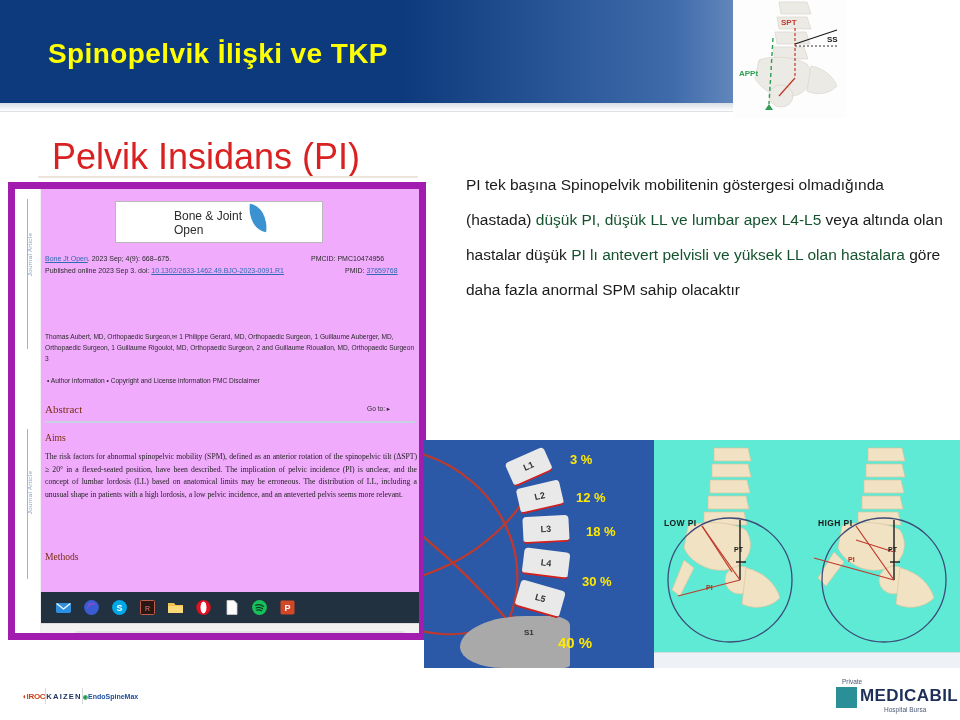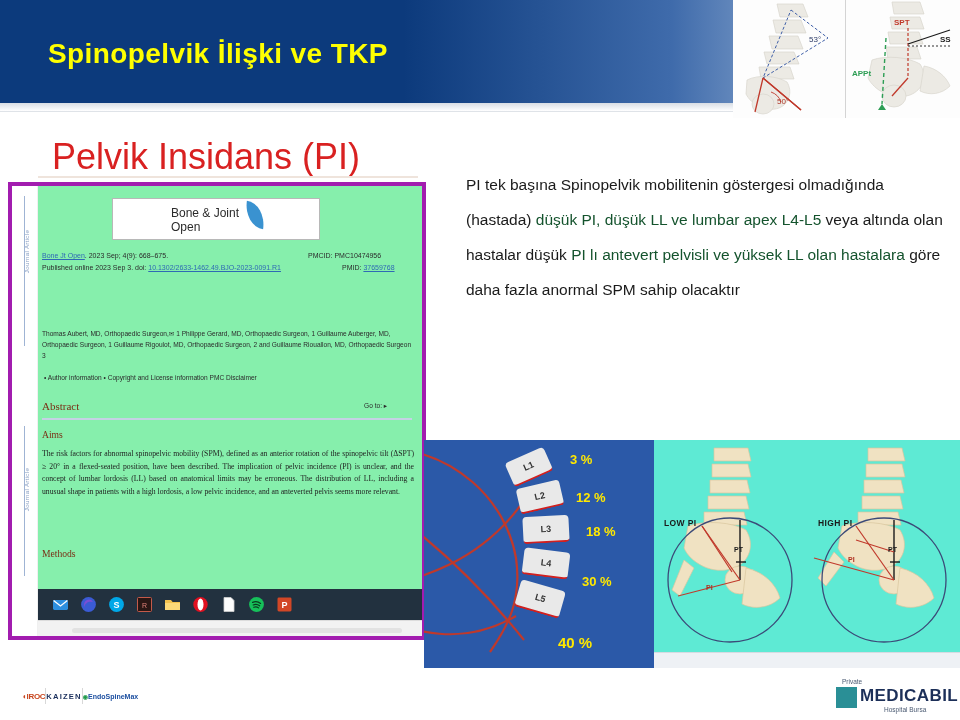--- a/index.html
+++ b/index.html
@@ -49,21 +49,21 @@
   
   #body-text {
     position: absolute; left: 466px; top: 167px; width: 480px;
     font-size: 15.5px; line-height: 35px; color: #1a1a1a;
   }
   #body-text .hl { color: #14532d; }
 
   
   #article-shot {
     position: absolute; left: 8px; top: 182px; width: 418px; height: 458px;
-    background: #86efac; border: 4px solid #a21caf; overflow: hidden;
+    background: #f0abfc; border: 7px solid #a21caf; overflow: hidden;
   }
   #art-sidebar {
     position: absolute; left: 0; top: 0; width: 26px; height: 458px;
     background: #ffffff; border-right: 1px solid #f0f0f0;
   }
   .side-rail {
     position: absolute; left: 12px; width: 1px; background: #9fb4d4;
   }
   .side-label {
     position: absolute; left: -16px; width: 60px;
@@ -218,39 +218,20 @@
   }
 </style>
 </head>
 <body>
 
 <div id="header-band"></div>
 <div id="header-underline"></div>
 <div id="slide-title">Spinopelvik İlişki ve TKP</div>
 
 <div id="header-figs">
-  <div class="hfig" id="hfig-left">
-    <svg width="113" height="118" viewBox="0 0 113 118">
-      <g fill="#eceae4" stroke="#d8d5cd" stroke-width="0.7">
-        <path d="M44 4 h26 l5 13 h-28 z"></path>
-        <path d="M40 20 h28 l5 13 h-30 z"></path>
-        <path d="M36 36 h29 l5 13 h-31 z"></path>
-        <path d="M31 52 h30 l5 12 h-32 z"></path>
-        <path d="M26 67 h31 l4 12 h-33 z"></path>
-        <path d="M14 80 c12 -6 30 -4 40 2 c6 10 2 22 -8 26 c-14 5 -28 -4 -33 -14 z"></path>
-        <ellipse cx="30" cy="104" rx="11" ry="10"></ellipse>
-      </g>
-      <path d="M58 10 L95 38 L30 78 Z" fill="none" stroke="#4060a8" stroke-width="1" stroke-dasharray="3,2"></path>
-      <path d="M30 78 L22 112 M30 78 L68 110" stroke="#c0392b" stroke-width="1.3" fill="none"></path>
-      <path d="M30 78 L68 110" stroke="#c0392b" stroke-width="1.3"></path>
-      <path d="M38 92 a16 16 0 0 1 10 10" fill="none" stroke="#c0392b" stroke-width="0.9"></path>
-      <text x="76" y="42" font-size="8" fill="#2b3a66" font-family="Liberation Sans, sans-serif">53°</text>
-      <text x="44" y="104" font-size="8" fill="#b0392b" font-family="Liberation Sans, sans-serif">50°</text>
-    </svg>
-  </div>
   <div class="hfig" id="hfig-right">
     <svg width="114" height="118" viewBox="0 0 114 118">
       <g fill="#eceae4" stroke="#d8d5cd" stroke-width="0.7">
         <path d="M46 2 h28 l4 12 h-30 z"></path>
         <path d="M44 17 h30 l4 12 h-32 z"></path>
         <path d="M42 32 h31 l4 12 h-33 z"></path>
         <path d="M40 47 h31 l4 12 h-33 z"></path>
         <path d="M26 60 c14 -5 36 -3 48 4 c8 12 3 26 -10 31 c-18 6 -36 -5 -42 -17 z"></path>
         <ellipse cx="48" cy="96" rx="12" ry="11"></ellipse>
         <path d="M78 66 c12 2 22 10 26 20 c-8 8 -20 10 -30 5 z"></path>
@@ -379,20 +360,23 @@
 
 <div id="lumbar-fig">
   <svg width="228" height="228" viewBox="0 0 228 228" style="position:absolute;left:0;top:0;">
     <g fill="none" stroke="#c0392b" stroke-width="2.2">
       <path d="M-40 8 C 30 10, 82 60, 92 118 C 98 160, 84 186, 66 212"></path>
       <path d="M-60 150 C 0 140, 56 120, 96 66"></path>
       <path d="M-50 60 C 10 100, 60 150, 100 200"></path>
       <path d="M-60 168 C -10 196, 40 206, 92 176"></path>
     </g>
   </svg>
+  <div id="sacrum">
+    <div id="s1-label">S1</div>
+  </div>
   <div class="vert" style="left:84px;top:14px;width:42px;height:26px;transform:rotate(-24deg);">L1</div>
   <div class="vert" style="left:94px;top:44px;width:44px;height:26px;transform:rotate(-13deg);">L2</div>
   <div class="vert" style="left:99px;top:76px;width:46px;height:27px;transform:rotate(-3deg);">L3</div>
   <div class="vert" style="left:99px;top:110px;width:46px;height:27px;transform:rotate(7deg);">L4</div>
   <div class="vert" style="left:93px;top:145px;width:46px;height:28px;transform:rotate(16deg);">L5</div>
   <div class="pct" style="left:146px;top:12px;">3 %</div>
   <div class="pct" style="left:152px;top:50px;">12 %</div>
   <div class="pct" style="left:162px;top:84px;">18 %</div>
   <div class="pct" style="left:158px;top:134px;">30 %</div>
   <div class="pct" style="left:134px;top:194px;font-size:15px;">40 %</div>

